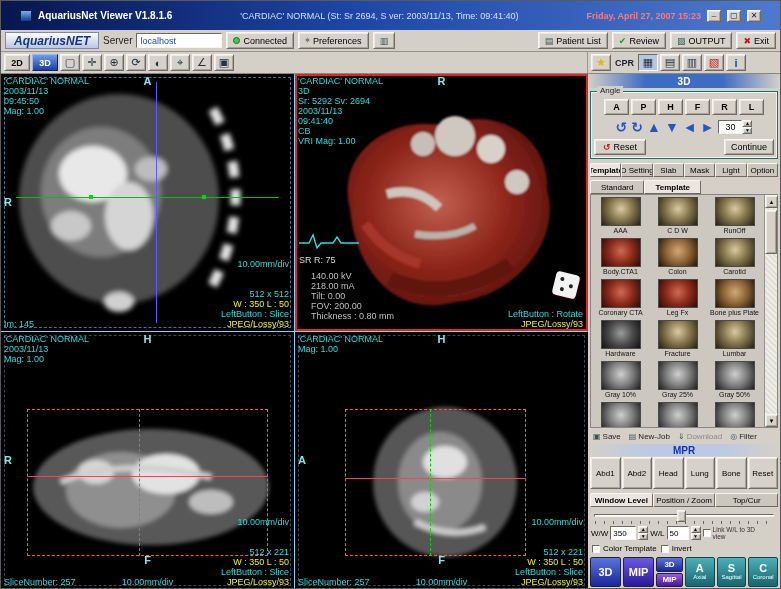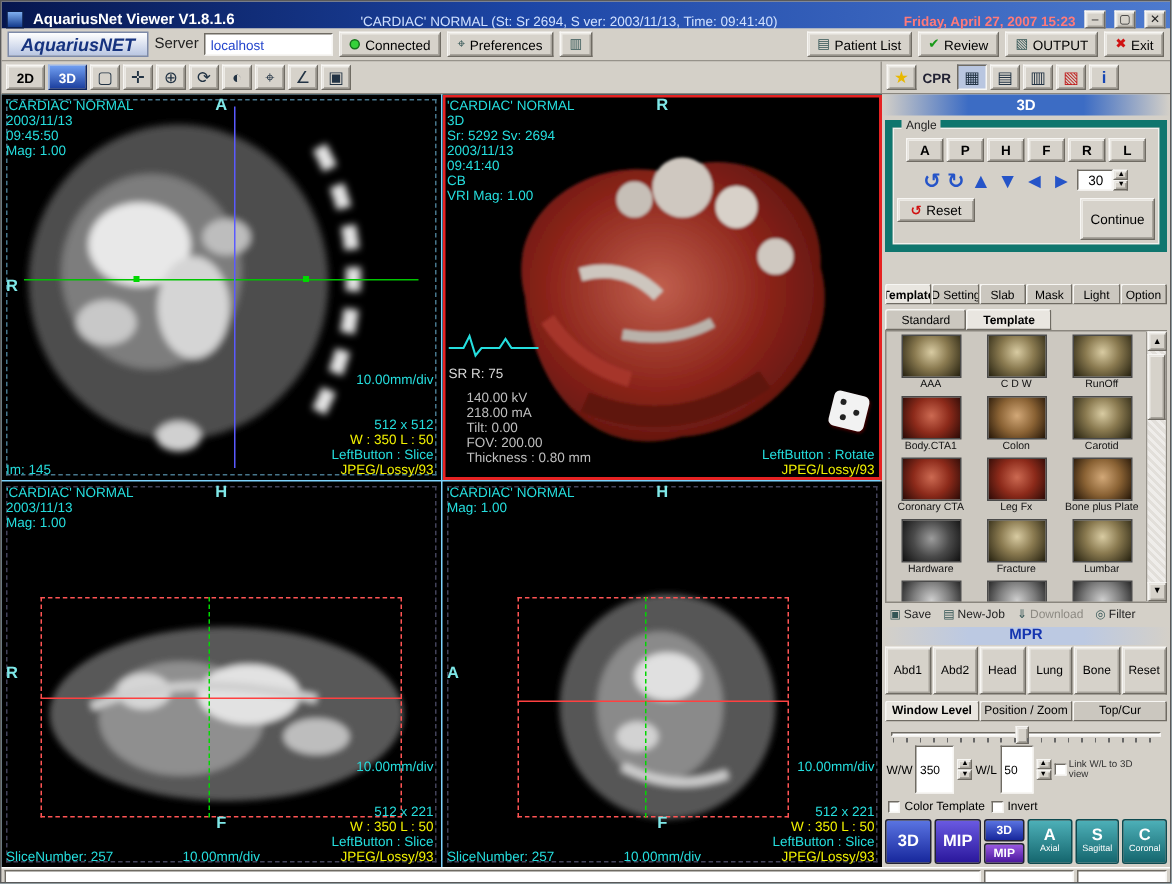--- a/index.html
+++ b/index.html
@@ -9,21 +9,21 @@
 
   
   .raised{background:#d6d2ca;border:1px solid;border-color:#f7f6f3 #6f6b63 #6f6b63 #f7f6f3;
           box-shadow:inset 1px 1px 0 #eceae5, inset -1px -1px 0 #a8a49c;}
   .sunken{background:#fff;border:1px solid;border-color:#6f6b63 #f7f6f3 #f7f6f3 #6f6b63;}
   .btn{display:inline-flex;align-items:center;justify-content:center;font-size:9px;cursor:default;
        background:#d6d2ca;border:1px solid;border-color:#f7f6f3 #6f6b63 #6f6b63 #f7f6f3;
        box-shadow:inset 1px 1px 0 #eceae5, inset -1px -1px 0 #a8a49c;gap:3px;white-space:nowrap;}
 
   
-  .titlebar{height:18px;display:flex;align-items:flex-end;gap:6px;padding:0 3px;
+  .titlebar{height:29px;display:flex;align-items:center;gap:6px;padding:0 19px;
             background:linear-gradient(90deg,#06164e 0%,#1d46a6 45%,#4d7ace 100%);}
   .app-icon{width:12px;height:12px;background:linear-gradient(#7fb0f0,#133a8c);border:1px solid #0a1c4a;}
   .t-title{color:#fff;font-weight:bold;font-size:10px;}
   .t-study{color:#cfe0ff;font-size:9px;flex:1;text-align:center;overflow:hidden;white-space:nowrap;}
   .t-date{color:#ff7a7a;font-size:9px;font-weight:bold;}
   .winbtn{width:14px;height:12px;font-size:8px;line-height:8px;color:#222;}
 
   
   .serverbar{height:22px;display:flex;align-items:center;gap:4px;padding:0 4px;background:#d4d0c8;
              border-bottom:1px solid #96928a;}
@@ -92,35 +92,35 @@
   .bl-v{top:30%;bottom:13%;left:47%;border-left:1px dashed #00d800;}
   .br-roi{left:17%;right:21%;top:30%;bottom:13%;}
   .br-h{left:17%;right:21%;top:57%;background:#ff4040;}
   .br-v{top:30%;bottom:13%;left:46%;border-left:1px dashed #00d800;}
 
   
   .panel{flex:1;display:flex;flex-direction:column;background:#d4d0c8;border-left:1px solid #96928a;min-width:0;}
   .hdr3d{height:14px;flex:0 0 14px;display:flex;align-items:center;justify-content:center;color:#fff;
          font-weight:bold;font-size:10px;
          background:linear-gradient(90deg,#d4d0c8,#3c6cc4 30%,#3c6cc4 70%,#d4d0c8);}
-  .grp{margin:3px 2px 18px;border:5px solid #0f766e;box-shadow:inset 0 0 0 1px #f2f1ee;position:relative;
+  .grp{margin:3px 2px 1px;border:1px solid #0f766e;box-shadow:inset 0 0 0 1px #f2f1ee;position:relative;
        padding:7px 3px 3px;}
   .grp-title{position:absolute;top:-6px;left:6px;background:#d4d0c8;font-size:8px;padding:0 3px;color:#222;}
   .dir-row{display:flex;gap:2px;justify-content:center;}
   .dir-btn{width:25px;height:16px;font-weight:bold;}
   .arrow-row{display:flex;align-items:center;justify-content:center;gap:4px;margin-top:5px;}
   .bluearrow{color:#2554c8;font-size:14px;font-weight:bold;line-height:14px;}
   .spin{display:flex;align-items:center;}
   .spin input{width:24px;height:14px;font-size:9px;text-align:center;padding:0;outline:none;
               font-family:"Liberation Sans",sans-serif;}
   .spin-btns{display:flex;flex-direction:column;}
   .spin-b{width:10px;height:7px;font-size:5px;line-height:5px;padding:0;}
   .angle-row3{display:flex;justify-content:space-between;margin-top:5px;}
   .btn-reset{height:16px;padding:0 8px;}
-  .btn-continue{height:28px;padding:0 6px;}
+  .btn-continue{height:16px;padding:0 6px;}
   .redarrow{color:#d01212;font-weight:bold;}
 
   .tabs{display:flex;margin:3px 2px 0;}
   .tab-s{flex:1;height:14px;display:flex;align-items:center;justify-content:center;font-size:8px;
          background:#cbc7bf;border:1px solid;border-color:#f7f6f3 #6f6b63 #6f6b63 #f7f6f3;
          border-radius:2px 2px 0 0;white-space:nowrap;overflow:hidden;}
   .tab-s.active{background:#e9e6e0;font-weight:bold;}
   .tabs.sub .tab-s{flex:0 0 auto;padding:0 10px;}
 
   .tpl-wrap{flex:1 1 auto;min-height:0;display:flex;margin:0 2px;border:1px solid #8a867e;background:#ccc8c0;}
@@ -147,21 +147,21 @@
   .hdrmpr{flex:0 0 12px;display:flex;align-items:center;justify-content:center;font-size:10px;font-weight:bold;
           color:#1535b0;background:linear-gradient(90deg,#d4d0c8,#bcc9e2 30%,#bcc9e2 70%,#d4d0c8);}
   .presets{display:flex;gap:1px;padding:1px 2px;}
   .preset{flex:1;height:32px;font-size:8px;padding:0;}
   .slider{margin:3px 6px 1px;height:14px;position:relative;}
   .sl-track{position:absolute;left:0;right:0;top:4px;height:3px;}
   .sl-thumb{position:absolute;left:46%;top:0;width:9px;height:12px;}
   .sl-ticks{position:absolute;left:1px;right:1px;bottom:-1px;height:3px;
             background:repeating-linear-gradient(90deg,#666 0 1px,transparent 1px 9px);}
   .wl-row{display:flex;align-items:center;gap:2px;padding:2px 3px;font-size:8px;}
-  .wl-row input{height:32px;font-size:8px;padding:0 2px;outline:none;font-family:"Liberation Sans",sans-serif;}
+  .wl-row input{height:14px;font-size:8px;padding:0 2px;outline:none;font-family:"Liberation Sans",sans-serif;}
   .in-ww{width:26px;} .in-wl{width:22px;}
   .linklbl{font-size:6.5px;line-height:7px;color:#333;width:52px;}
   .chk{width:8px;height:8px;flex:0 0 8px;}
   .chk-row{display:flex;align-items:center;gap:4px;padding:2px 4px;font-size:8px;}
   .chk-item{display:flex;align-items:center;gap:3px;}
 
   .views{flex:0 0 34px;display:flex;gap:2px;padding:2px;}
   .vbig{width:31px;display:flex;align-items:center;justify-content:center;color:#fff;font-weight:bold;
         font-size:11px;border-radius:2px;border:1px solid #223;}
   .v-blue{background:linear-gradient(#5a74e2,#17279c);}

